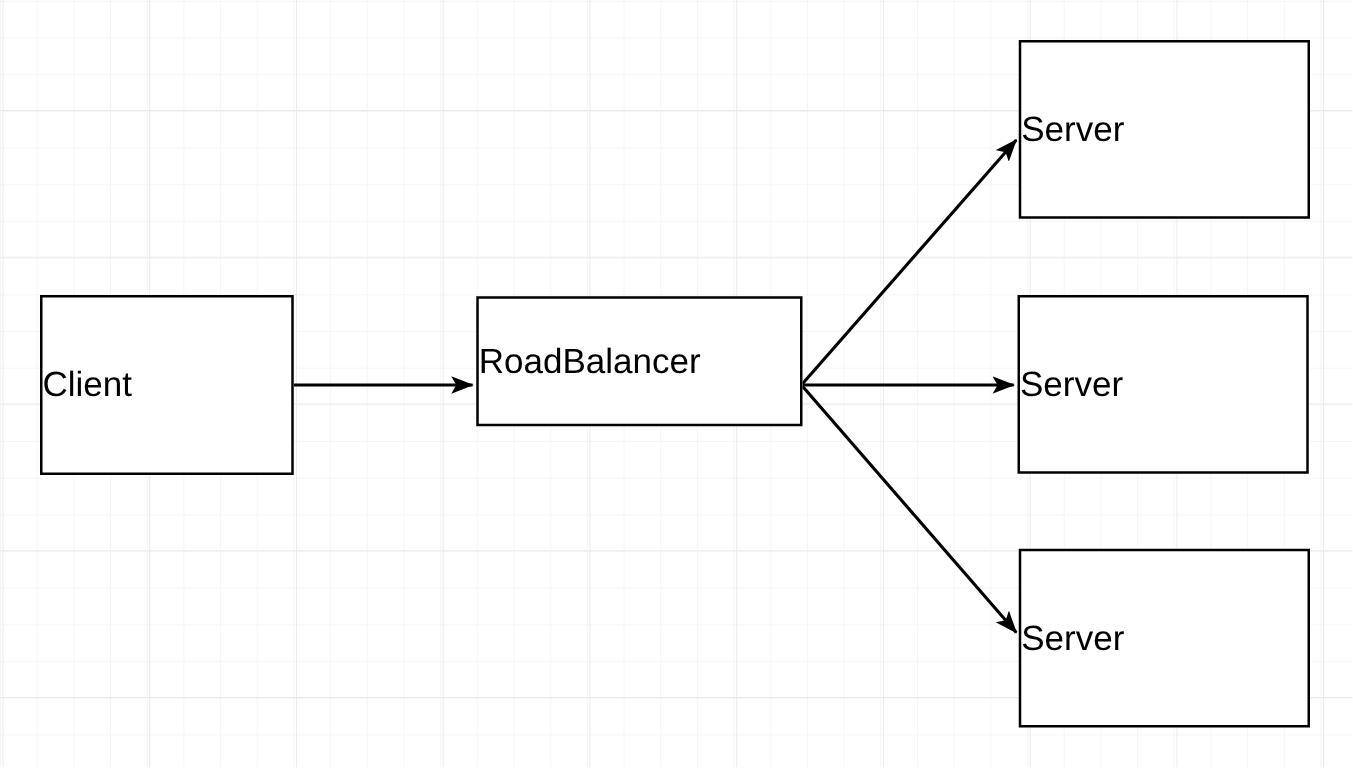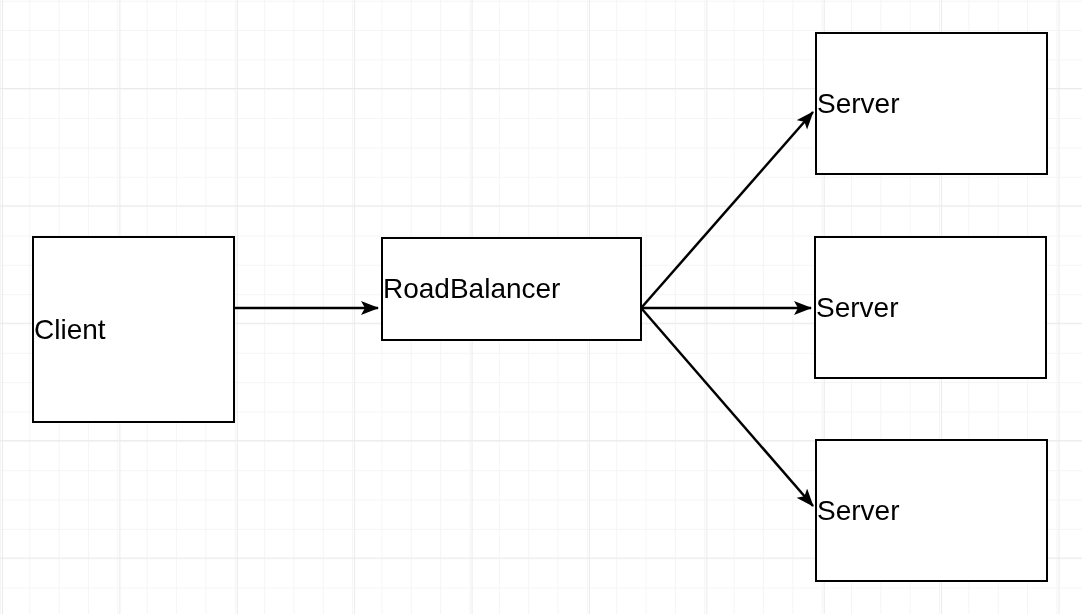--- a/index.html
+++ b/index.html
@@ -58,21 +58,21 @@
     justify-content: flex-start;
   }
 
   .node-label {
     font-size: 28px;
     color: #000000;
     line-height: 1.2;
     white-space: nowrap;
   }
 
-  .node-client       { left: 32px;  top: 236px; width: 203px; height: 187px; }
+  .node-client       { left: 32px;  top: 236px; width: 203px; height: 144px; }
   .node-roadbalancer { left: 381px; top: 237px; width: 261px; height: 104px; }
   .node-server-1     { left: 815px; top: 32px;  width: 233px; height: 143px; }
   .node-server-2     { left: 814px; top: 236px; width: 233px; height: 143px; }
   .node-server-3     { left: 815px; top: 439px; width: 233px; height: 143px; }
 </style>
 </head>
 <body>
 
 <div class="canvas">
 

